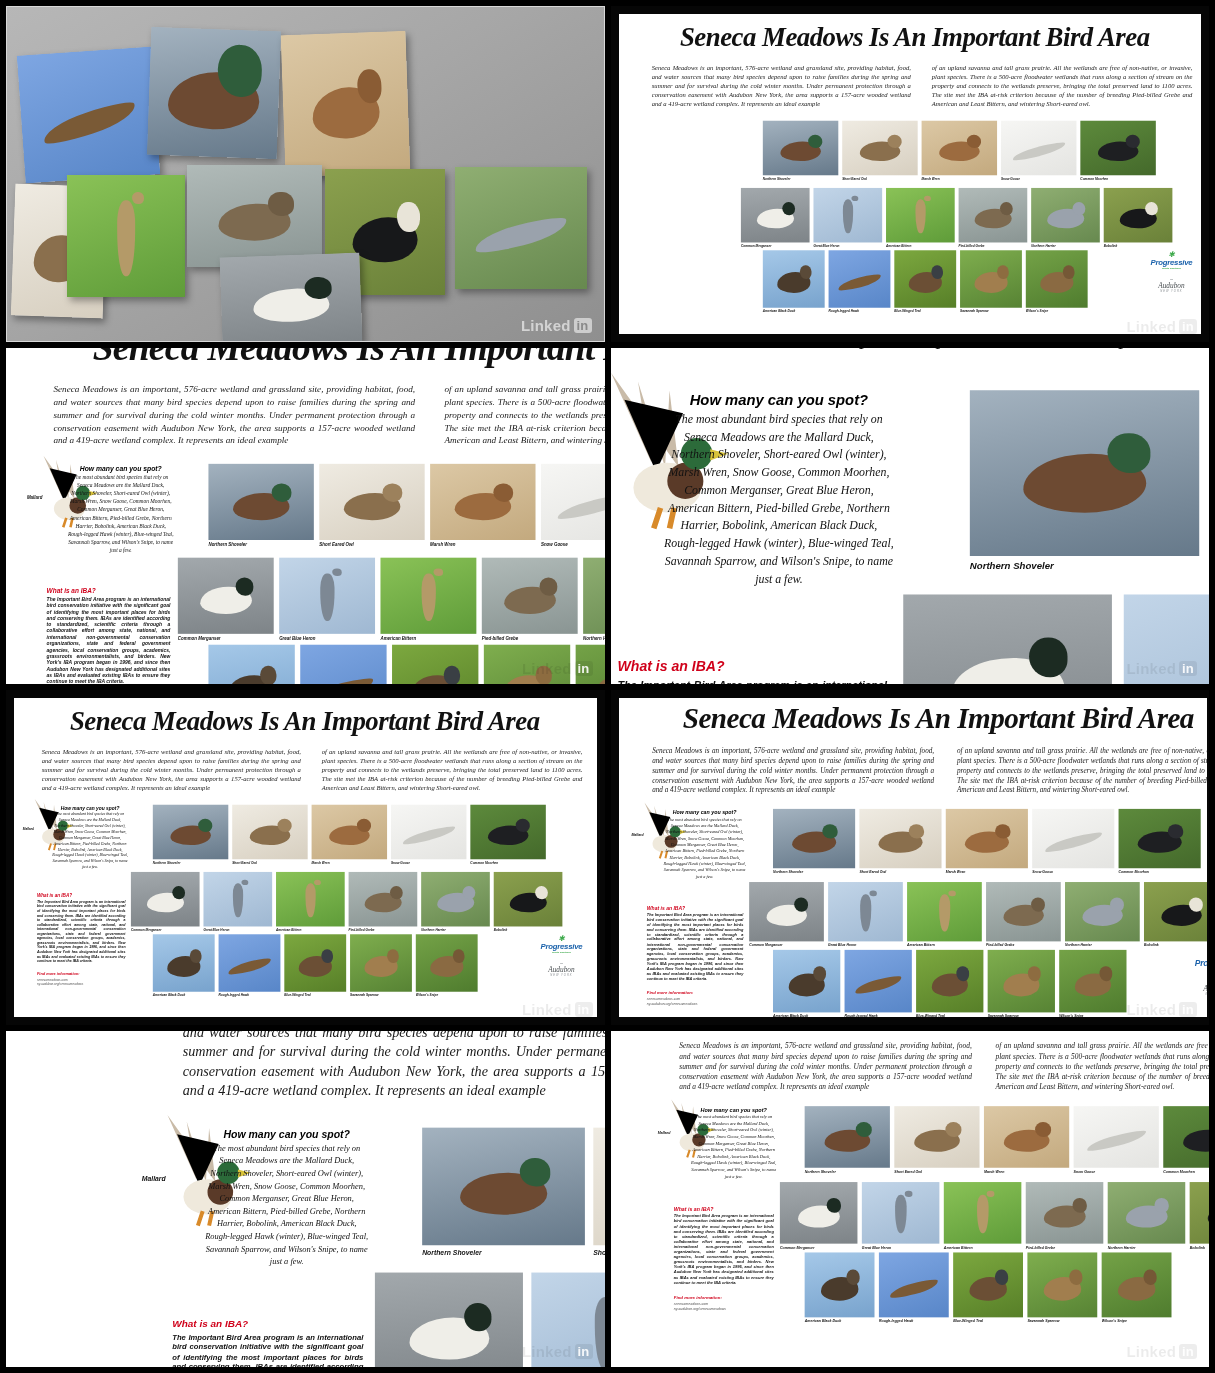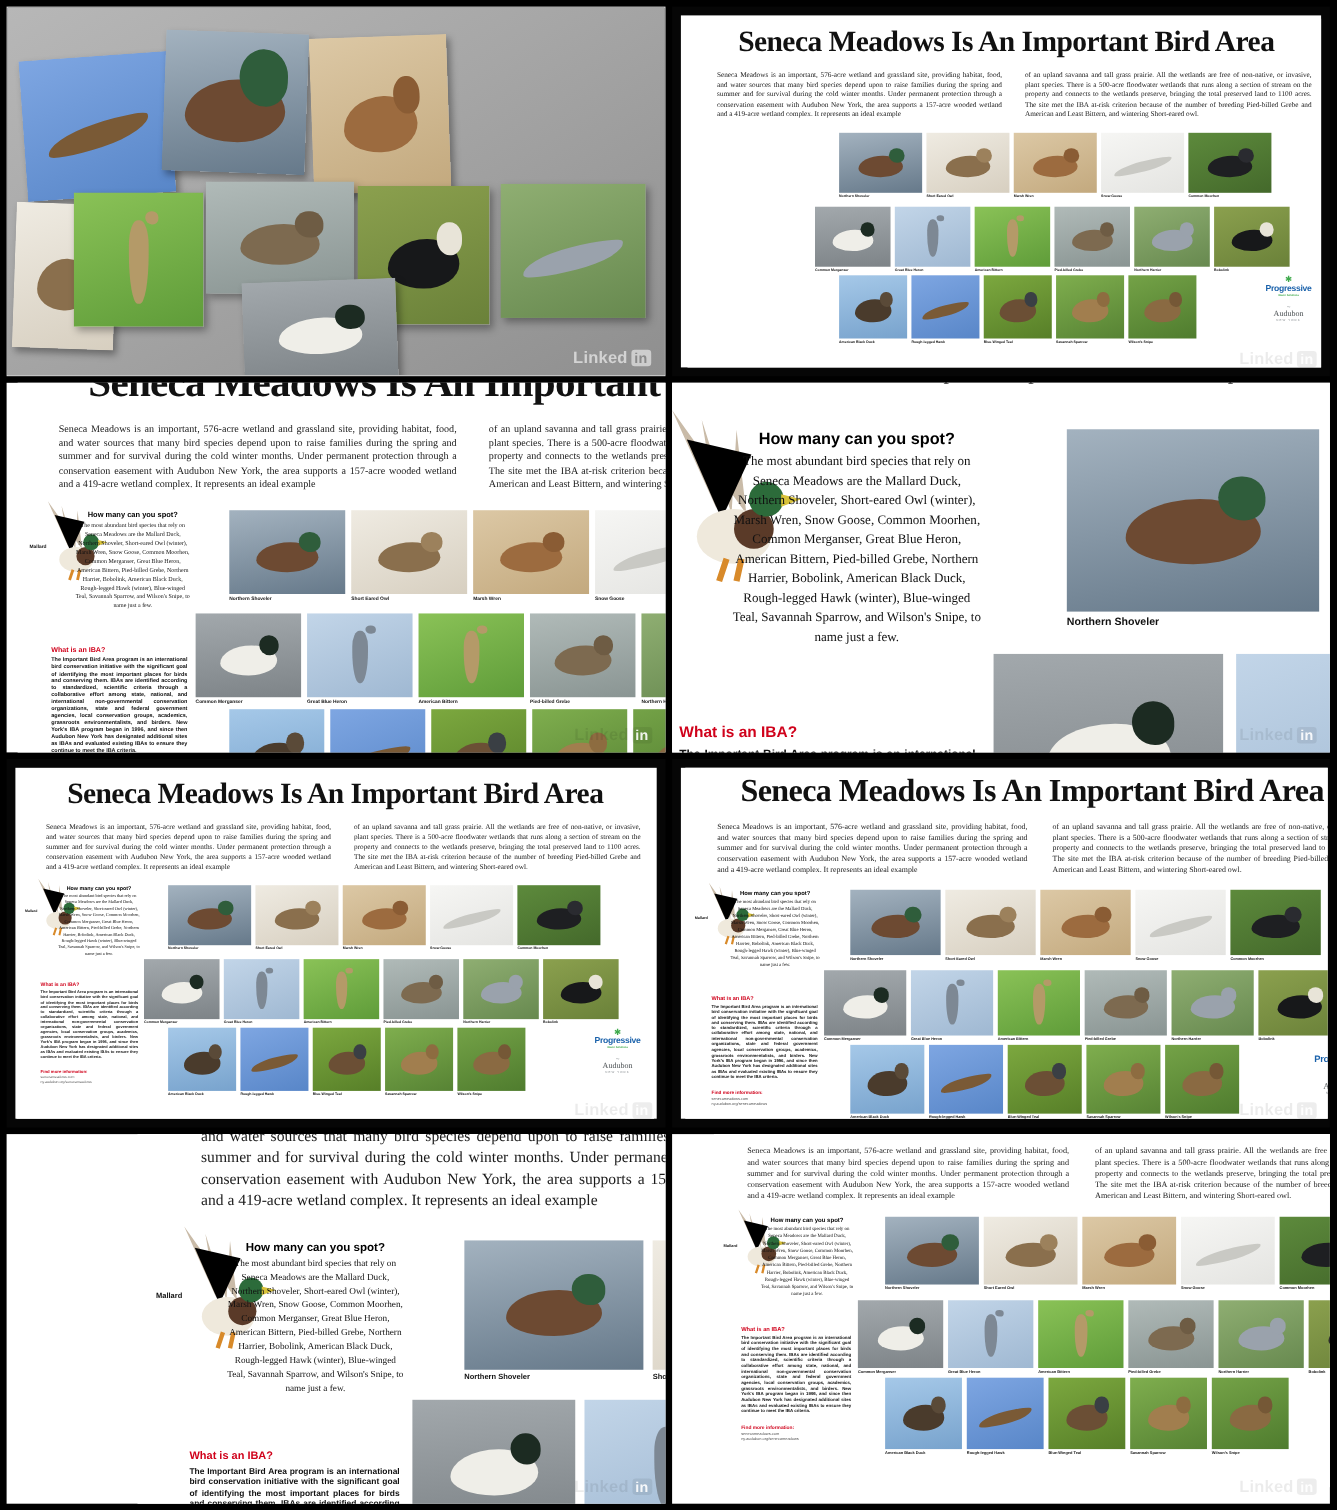--- a/index.html
+++ b/index.html
@@ -10,21 +10,21 @@
     gap:6px; padding:6px; overflow:hidden;
     font-family:"Liberation Sans", sans-serif;
   }
   .cell { position:relative; overflow:hidden; }
   .cell.dark  { background:#060606; }
   .cell.light { background:#ffffff; }
   .cell.gray  { background:linear-gradient(150deg,#b7b7b7 0%,#a6a6a6 45%,#8f8f8f 100%); border:1px solid #d8d8d8; }
 
   .slide { position:absolute; inset:8px; background:#fff; overflow:hidden; }
   .p6 .slide { right:2px; }
-  .mount { position:absolute; inset:0; }
+  .mount { position:absolute; inset:0;font-style:italic; }
 
   
   .poster { position:absolute; width:1190px; height:660px; background:#fff; transform-origin:0 0; }
   .p2 .poster { transform:scale(0.487); left:6px;  top:3px; }
   .p5 .poster { transform:scale(0.487); left:1px;  top:3px; }
   .p6 .poster { transform:scale(0.53);  left:4px;  top:-2px; }
   .p3 .poster { transform:scale(0.68);  left:10px; top:-29px; }
   .p4 .poster { transform:scale(1.48);  left:-60px;top:-273px; }
   .p7 .poster { transform:scale(1.05);  left:119px;top:-127px; }
   .p8 .poster { transform:scale(0.55);  left:38px; top:-42px; }

